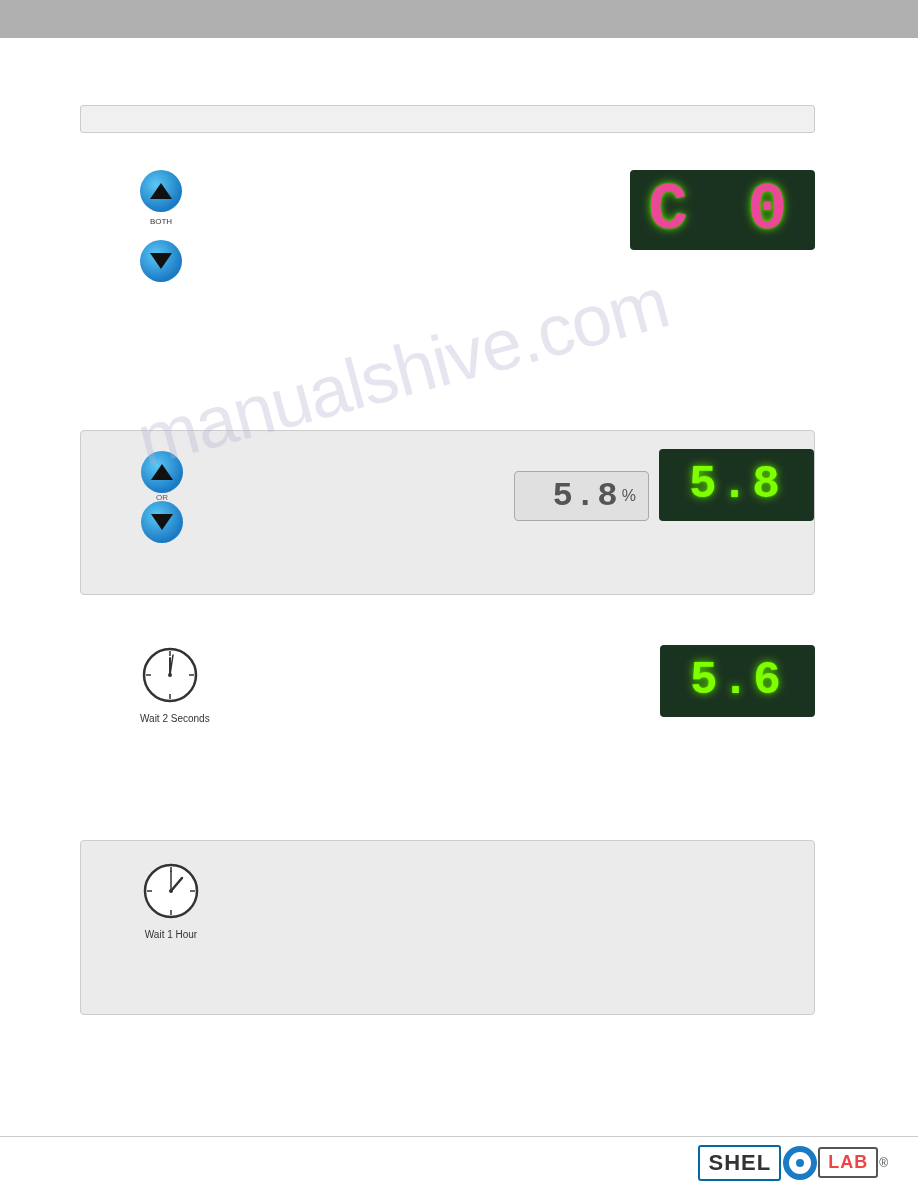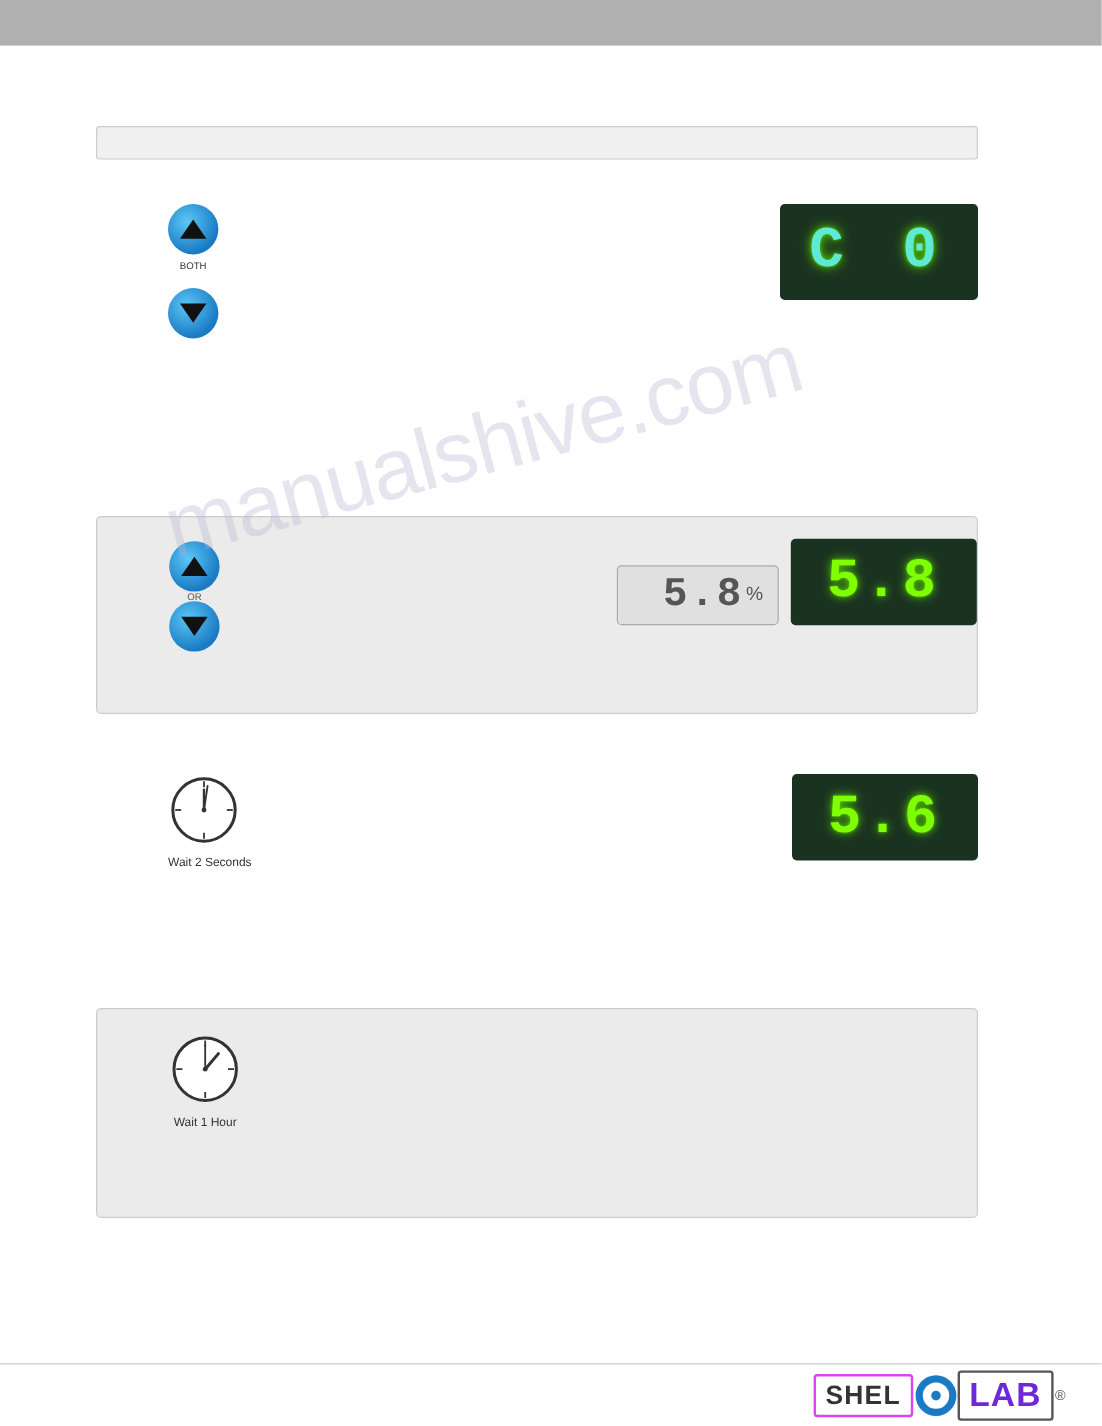--- a/index.html
+++ b/index.html
@@ -146,23 +146,23 @@
       border-radius: 4px;
       padding: 8px 18px;
       display: flex;
       align-items: center;
       justify-content: center;
       height: 80px;
       min-width: 165px;
     }
     .s1-led-text {
       font-family: 'Courier New', monospace;
-      font-size: 48px;
+      font-size: 66px;
       font-weight: bold;
-      color: #5eead4;
+      color: #ec4899;
       letter-spacing: 10px;
       text-shadow: 0 0 10px #5fdd00, 0 0 3px #3fb800;
     }
 
     
     .percent-display-wrapper {
       position: absolute;
       right: 0;
       top: 18px;
       display: flex;
@@ -238,21 +238,21 @@
     .shelab-logo {
       display: flex;
       align-items: center;
       gap: 0;
     }
     .shel-text {
       font-family: Arial, sans-serif;
       font-size: 22px;
       font-weight: bold;
       color: #333;
-      border: 2px solid #d946ef;
+      border: 2px solid #0369a1;
       padding: 3px 8px;
       border-radius: 3px;
       letter-spacing: 1px;
     }
     .logo-circle {
       width: 34px;
       height: 34px;
       border-radius: 50%;
       background: #1a7ac4;
       display: flex;
@@ -270,23 +270,23 @@
       justify-content: center;
     }
     .logo-dot {
       width: 8px;
       height: 8px;
       border-radius: 50%;
       background: #1a7ac4;
     }
     .lab-text {
       font-family: Arial, sans-serif;
-      font-size: 28px;
+      font-size: 18px;
       font-weight: bold;
-      color: #6d28d9;
+      color: #ef4444;
       border: 2px solid #555;
       padding: 3px 8px;
       border-radius: 3px;
       letter-spacing: 1px;
       margin-left: -1px;
     }
     .reg-mark {
       font-size: 12px;
       vertical-align: super;
       color: #555;

